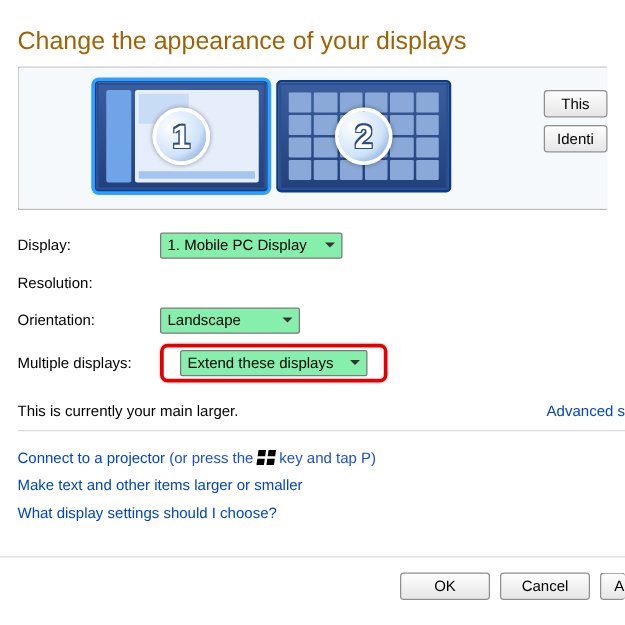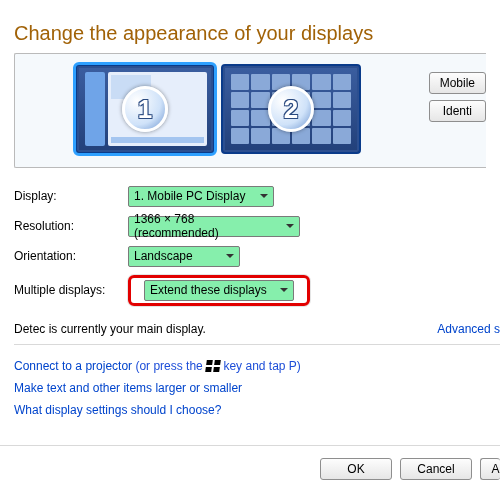--- a/index.html
+++ b/index.html
@@ -191,55 +191,52 @@
             <span></span>
             <span></span>
             <span></span>
             <span></span>
             <span></span>
           </div>
         <div class="mon-num">2</div>
       </div>
     </div>
     <div class="side-btns">
-      <button class="win-btn">Mobile</button>
+      <button class="win-btn">This</button>
       <button class="win-btn">Identi</button>
     </div>
   </div>
 
   <div class="form-area">
     <div class="row">
       <div class="label">Display:</div>
       <div class="fake-select sel-display">
         <span>1. Mobile PC Display</span>
       </div>
     </div>
     <div class="row">
       <div class="label">Resolution:</div>
-      <div class="fake-select sel-res">
-        <span>1366 × 768 (recommended)</span>
-      </div>
     </div>
     <div class="row">
       <div class="label">Orientation:</div>
       <div class="fake-select sel-orient">
         <span>Landscape</span>
       </div>
     </div>
     <div class="row" style="margin-top:6px;">
       <div class="label">Multiple displays:</div>
       <span class="highlight">
         <div class="fake-select sel-multi">
           <span>Extend these displays</span>
         </div>
       </span>
     </div>
 
     <div class="main-disp-row">
-      <span>Detec is currently your main display.</span>
+      <span>This is currently your main larger.</span>
       <span class="advanced">Advanced s</span>
     </div>
   </div>
 
   <div class="links">
     <div>
       <span class="link">Connect to a projector</span><span class="muted"> (or press the </span><span class="winlogo"></span><span class="muted"> key and tap P)</span>
     </div>
     <div><span class="link">Make text and other items larger or smaller</span></div>
     <div><span class="link">What display settings should I choose?</span></div>

